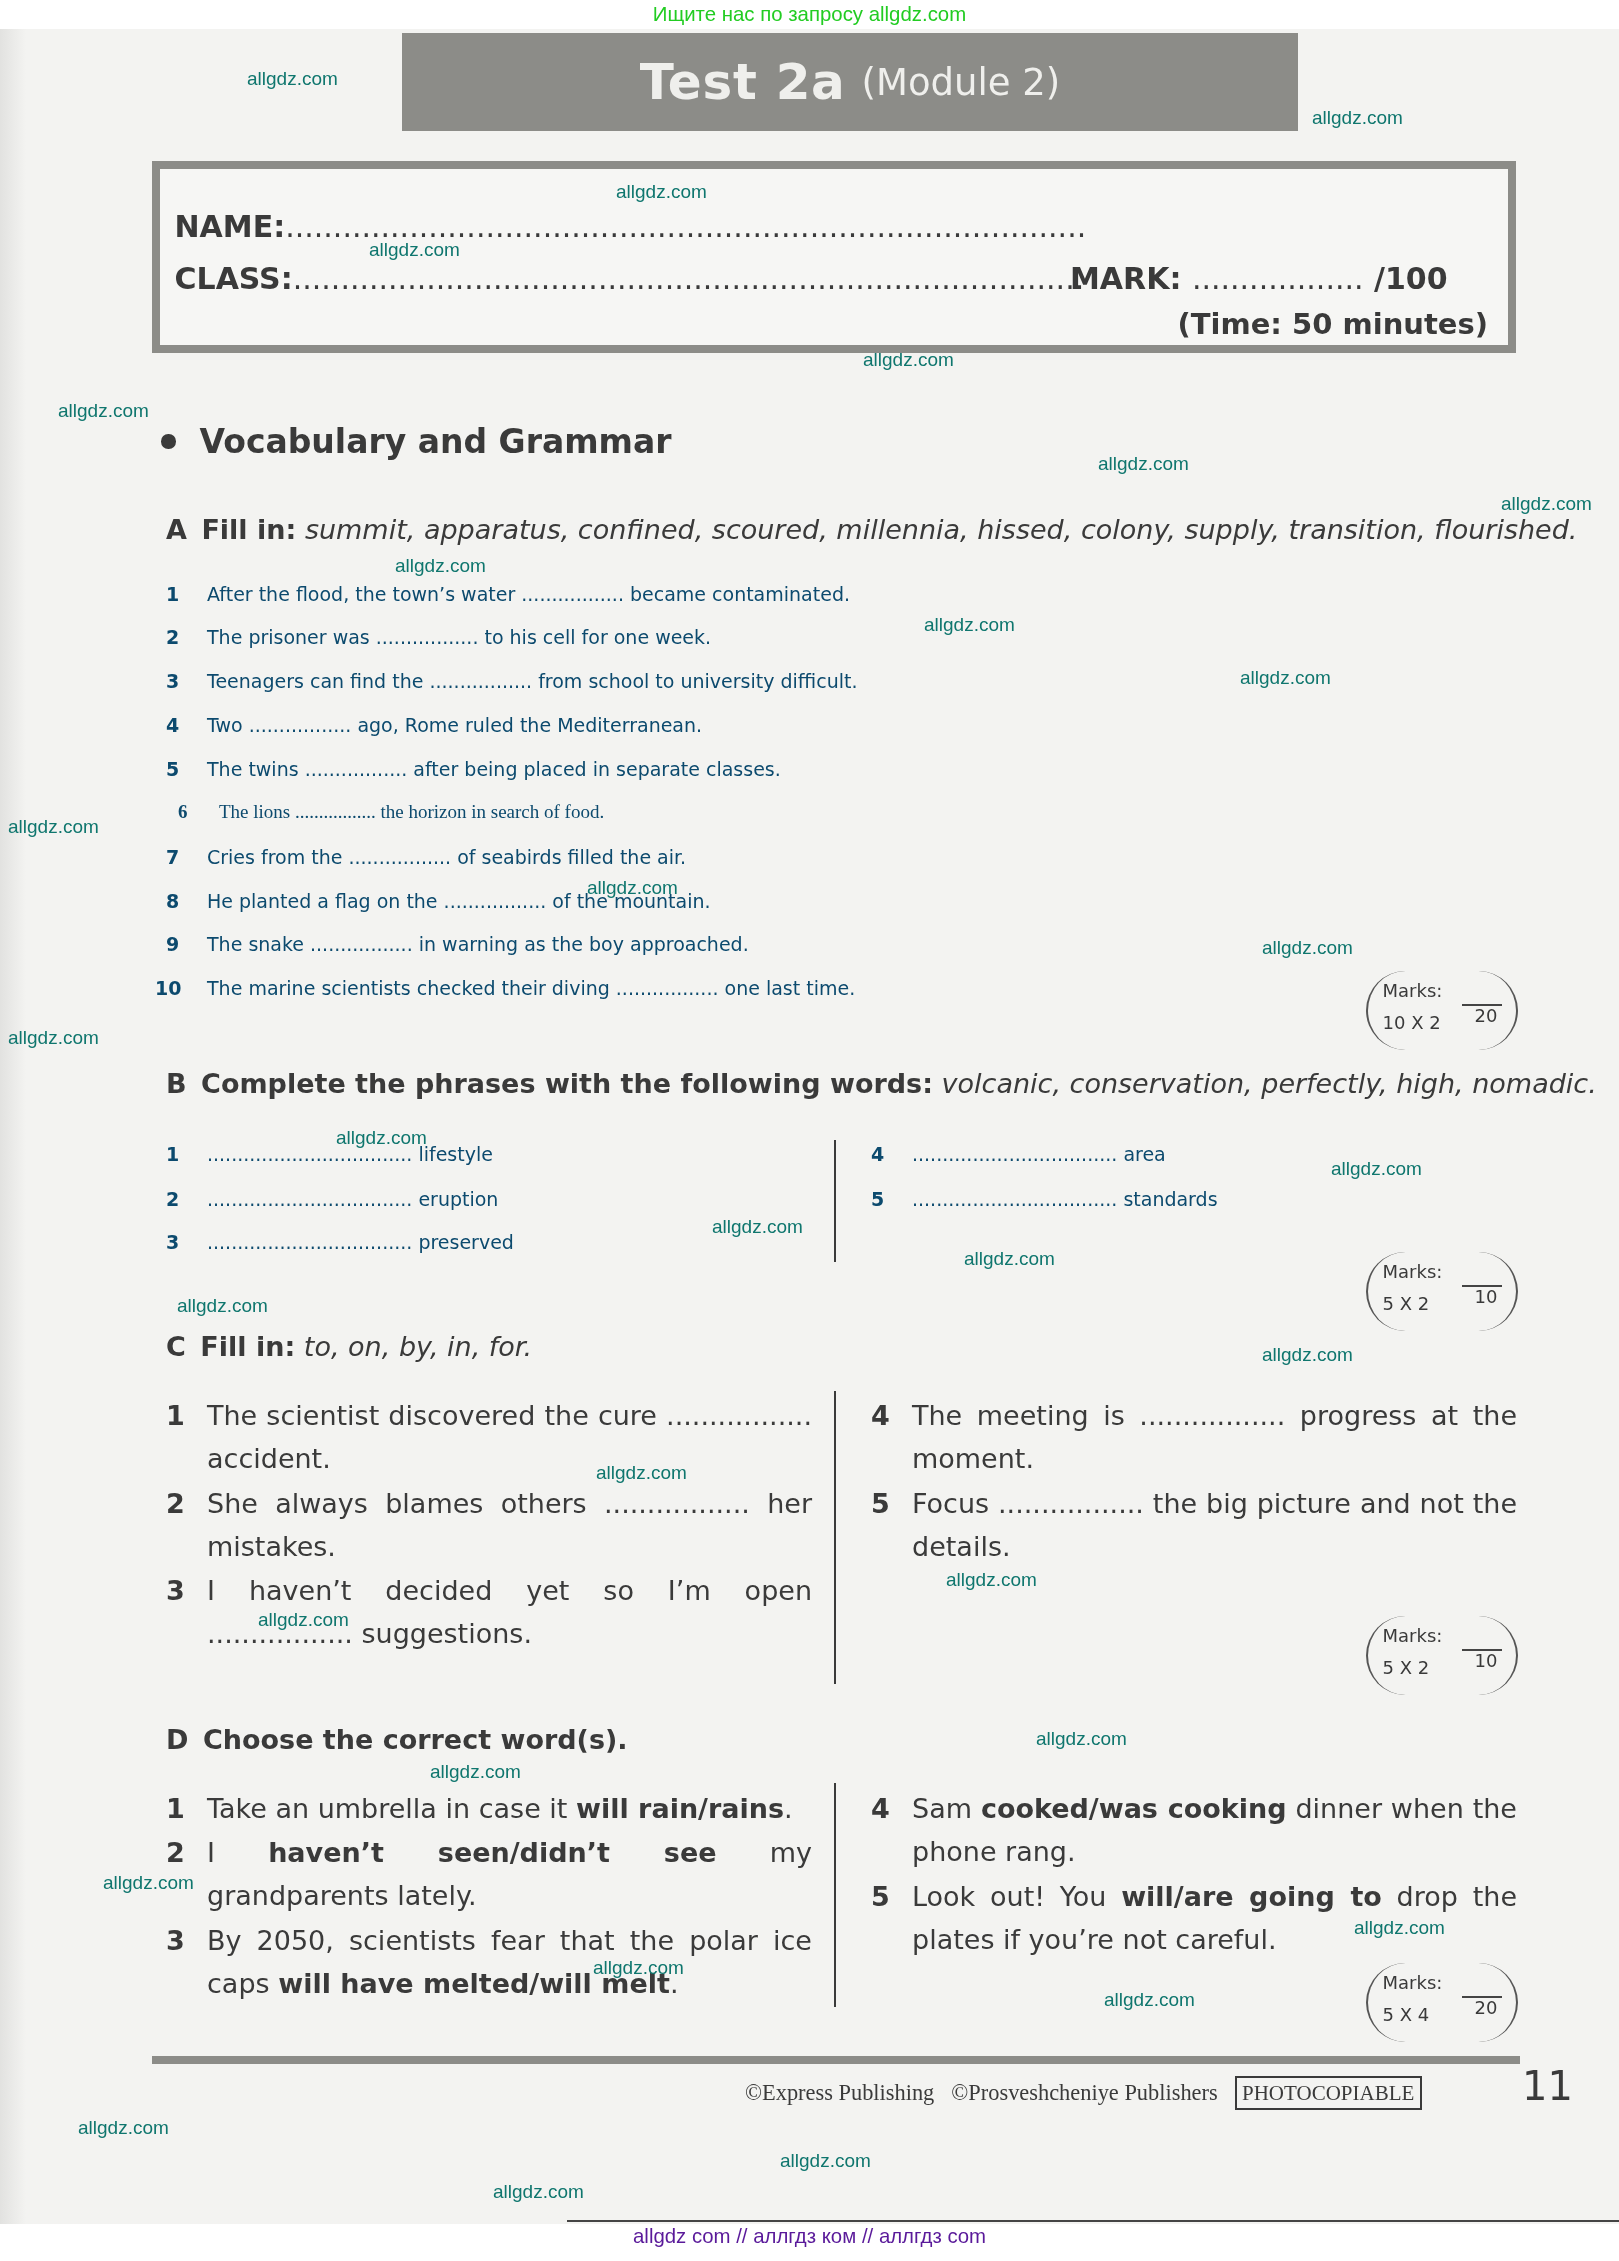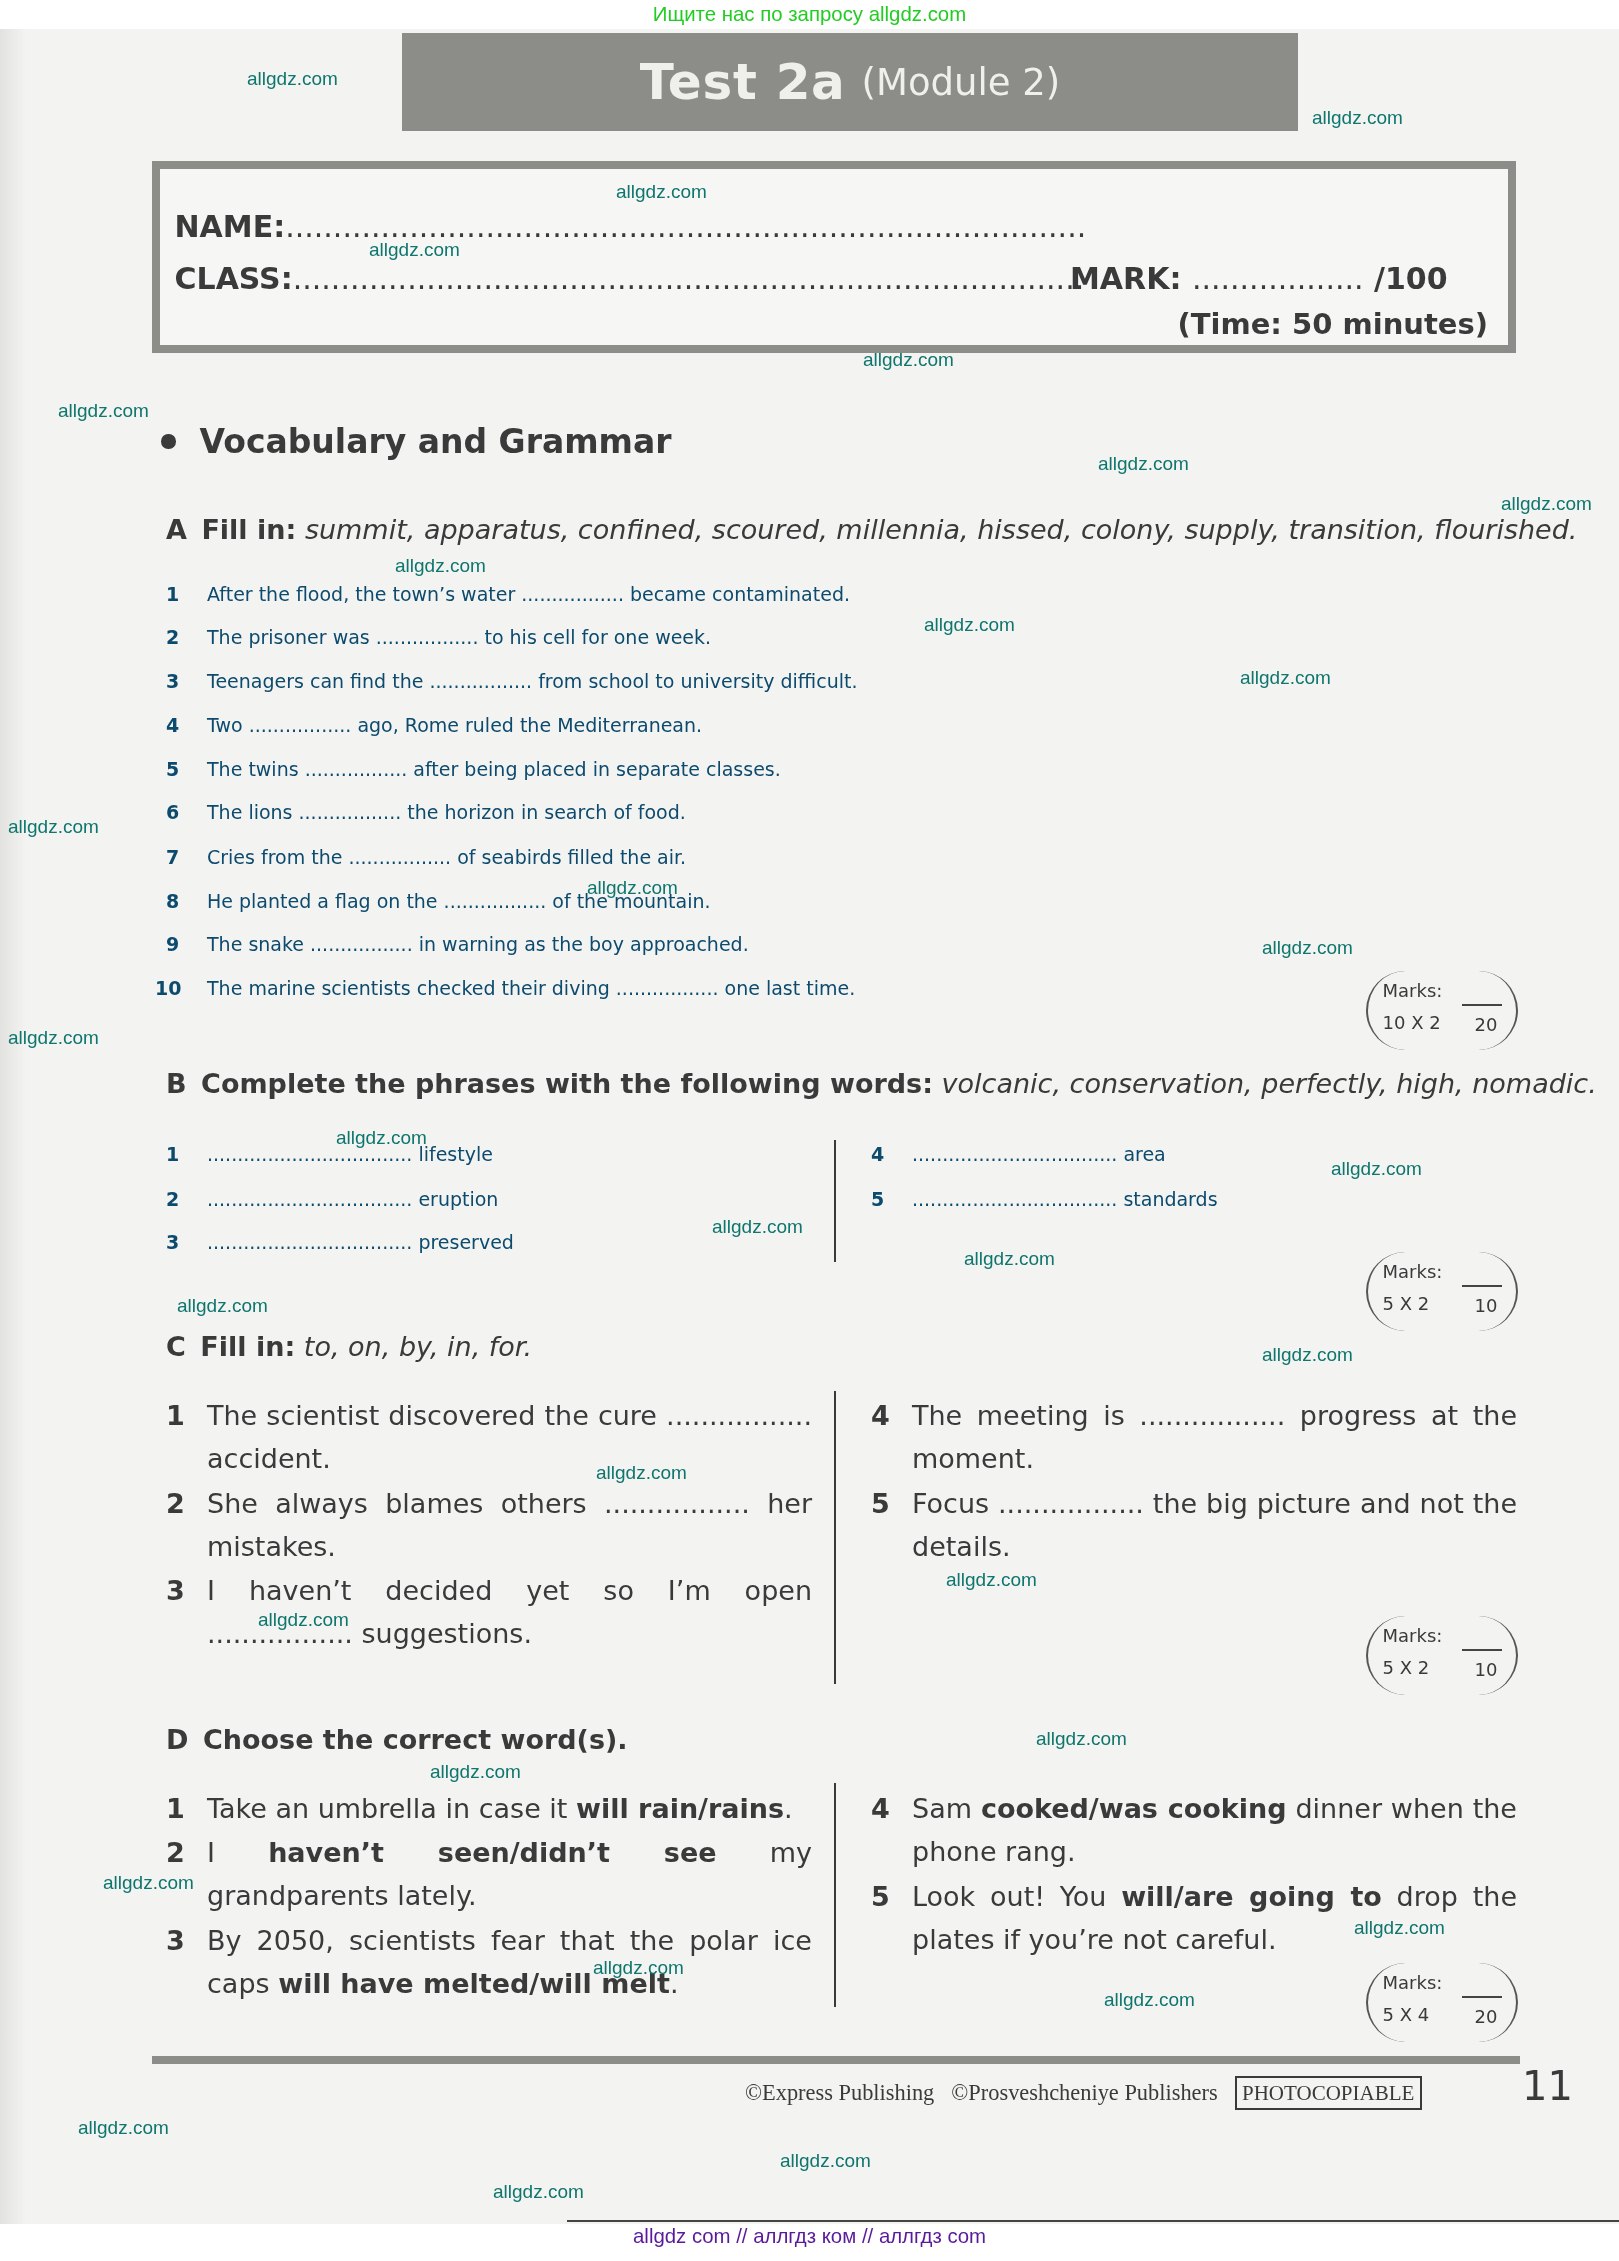--- a/index.html
+++ b/index.html
@@ -66,21 +66,21 @@
 
   .marks {
     position: absolute; width: 152px; height: 79px;
     border-left: 2px solid #555; border-right: 2px solid #555;
     border-radius: 40px / 40px; box-sizing: border-box;
     font-size: 18px; color: #3a3a3a;
   }
   .marks .lbl { position: absolute; left: 14.5px; top: 9.2px; }
   .marks .mult { position: absolute; left: 14.5px; top: 41px; }
   .marks .line { position: absolute; right: 14.5px; top: 33px; width: 40px; height: 2px; background: #444; }
-  .marks .total { position: absolute; right: 18.5px; top: 43px; }
+  .marks .total { position: absolute; right: 18.5px; top: 34px; }
 
   .footer-rule { position: absolute; left: 152px; top: 2056px; width: 1368px; height: 8px; background: #8c8c88; }
   .footer { position: absolute; top: 2076px; left: 745px; display: flex; align-items: center; gap: 17px;
     font-family: "Liberation Serif", serif; font-size: 22.4px; color: #3a3a3a; }
   .photocopiable { border: 2px solid #3a3a3a; padding: 2.6px 5.3px; font-size: 21px; }
   .page-num { position: absolute; left: 1522px; top: 2063px; font-size: 40px; color: #3a3a3a; }
 
   .wm { position: absolute; font-family: "Liberation Sans", sans-serif; font-size: 19px; color: #0f766e; }
 </style>
 </head>
@@ -117,21 +117,21 @@
 </div>
 
 <div class="instr" style="top:514px;">
   <span class="letter">A</span><span class="lead">Fill in:</span> <span class="words">summit, apparatus, confined, scoured, millennia, hissed, colony, supply, transition, flourished.</span>
 </div>
 <div class="item" style="left:166px; top:583px;"><span class="num">1</span><span>After the flood, the town’s water ................. became contaminated.</span></div>
 <div class="item" style="left:166px; top:626px;"><span class="num">2</span><span>The prisoner was ................. to his cell for one week.</span></div>
 <div class="item" style="left:166px; top:670px;"><span class="num">3</span><span>Teenagers can find the ................. from school to university difficult.</span></div>
 <div class="item" style="left:166px; top:714px;"><span class="num">4</span><span>Two ................. ago, Rome ruled the Mediterranean.</span></div>
 <div class="item" style="left:166px; top:758px;"><span class="num">5</span><span>The twins ................. after being placed in separate classes.</span></div>
-<div class="item" style="left:166px; top:801px;"><span class="num">6</span><span>The lions ................. the horizon in search of food.</span></div>
+<div class="item" style="left:178px; top:801px;font-family:Liberation Serif, serif;"><span class="num">6</span><span>The lions ................. the horizon in search of food.</span></div>
 <div class="item" style="left:166px; top:846px;"><span class="num">7</span><span>Cries from the ................. of seabirds filled the air.</span></div>
 <div class="item" style="left:166px; top:890px;"><span class="num">8</span><span>He planted a flag on the ................. of the mountain.</span></div>
 <div class="item" style="left:166px; top:933px;"><span class="num">9</span><span>The snake ................. in warning as the boy approached.</span></div>
 <div class="item" style="left:155px; top:977px;"><span class="num" style="width:52px;">10</span><span>The marine scientists checked their diving ................. one last time.</span></div>
 <div class="marks" style="left:1366px; top:971px;">
   <span class="lbl">Marks:</span>
   <span class="mult">10 X 2</span>
   <span class="line"></span>
   <span class="total">20</span>
 </div>

